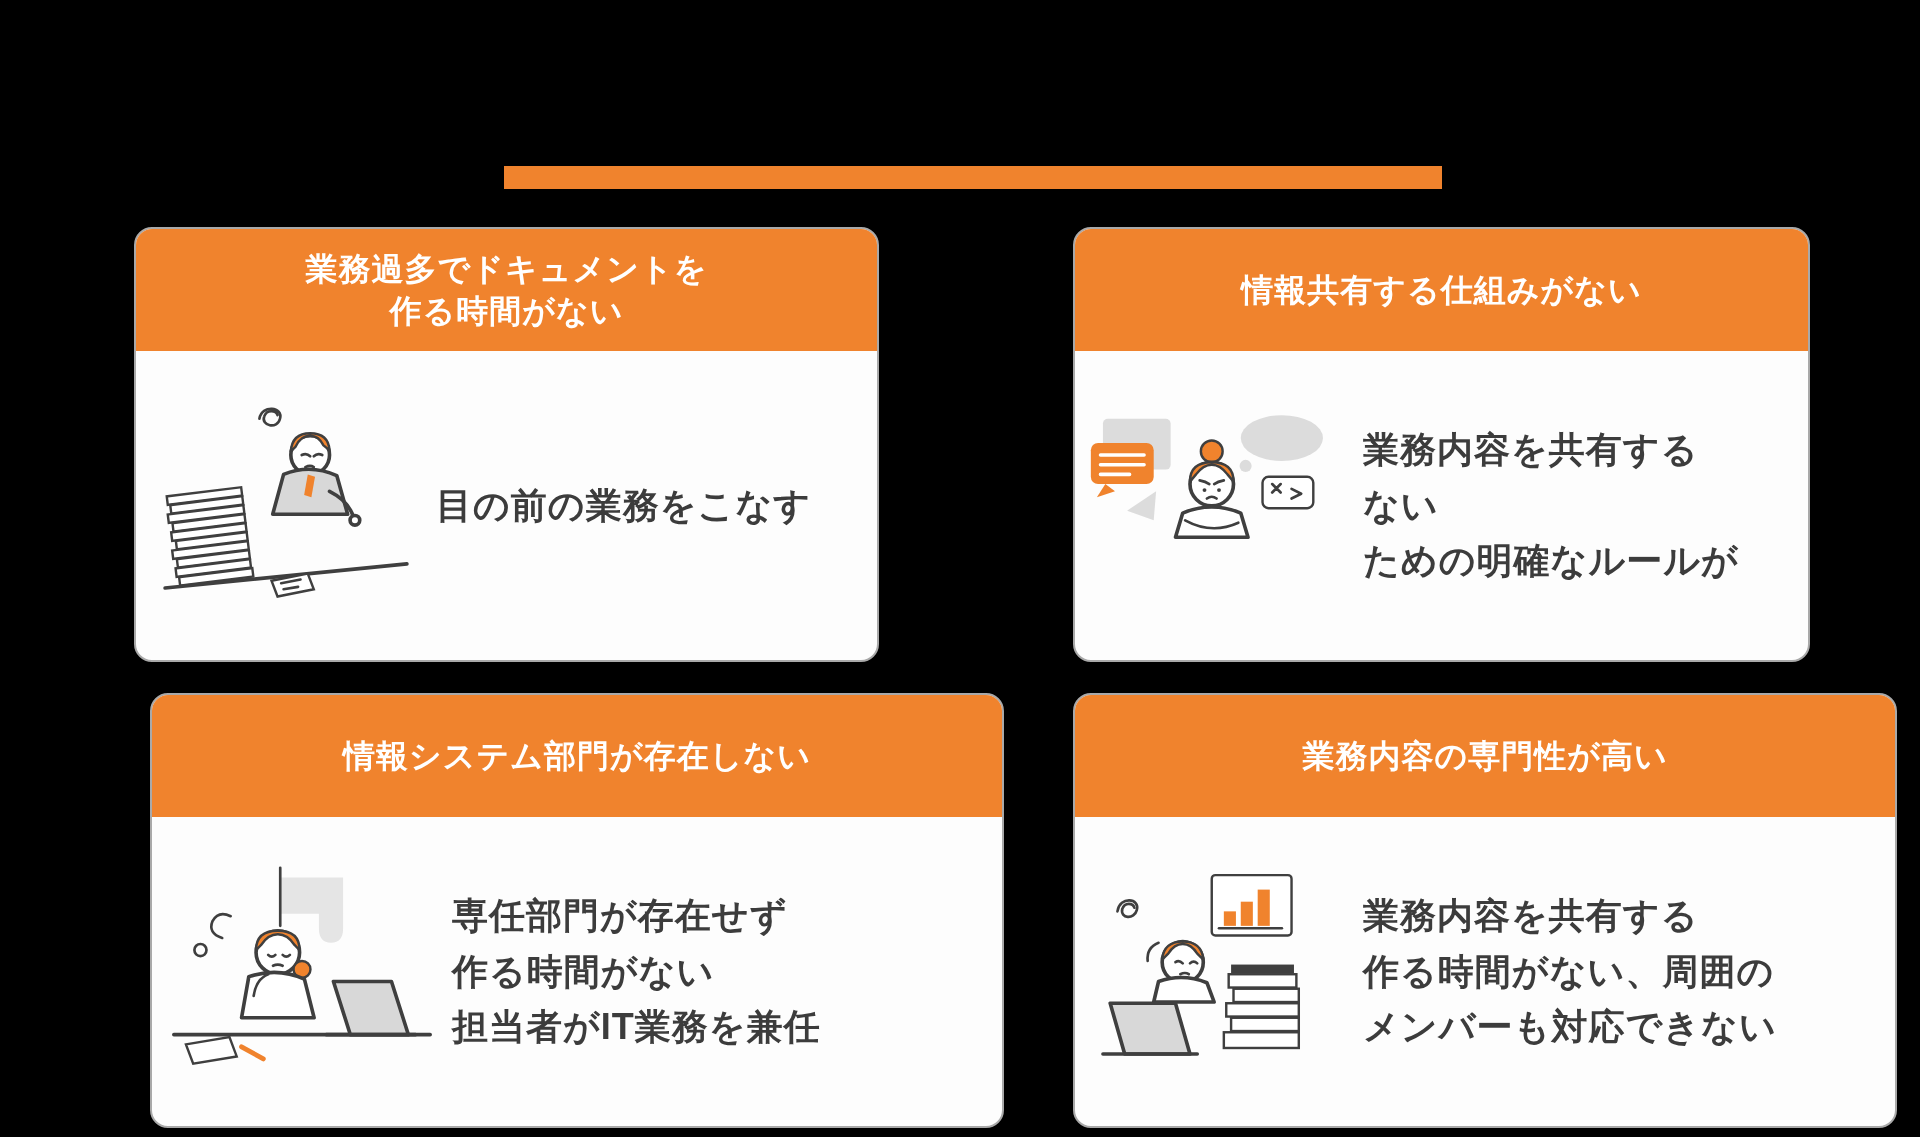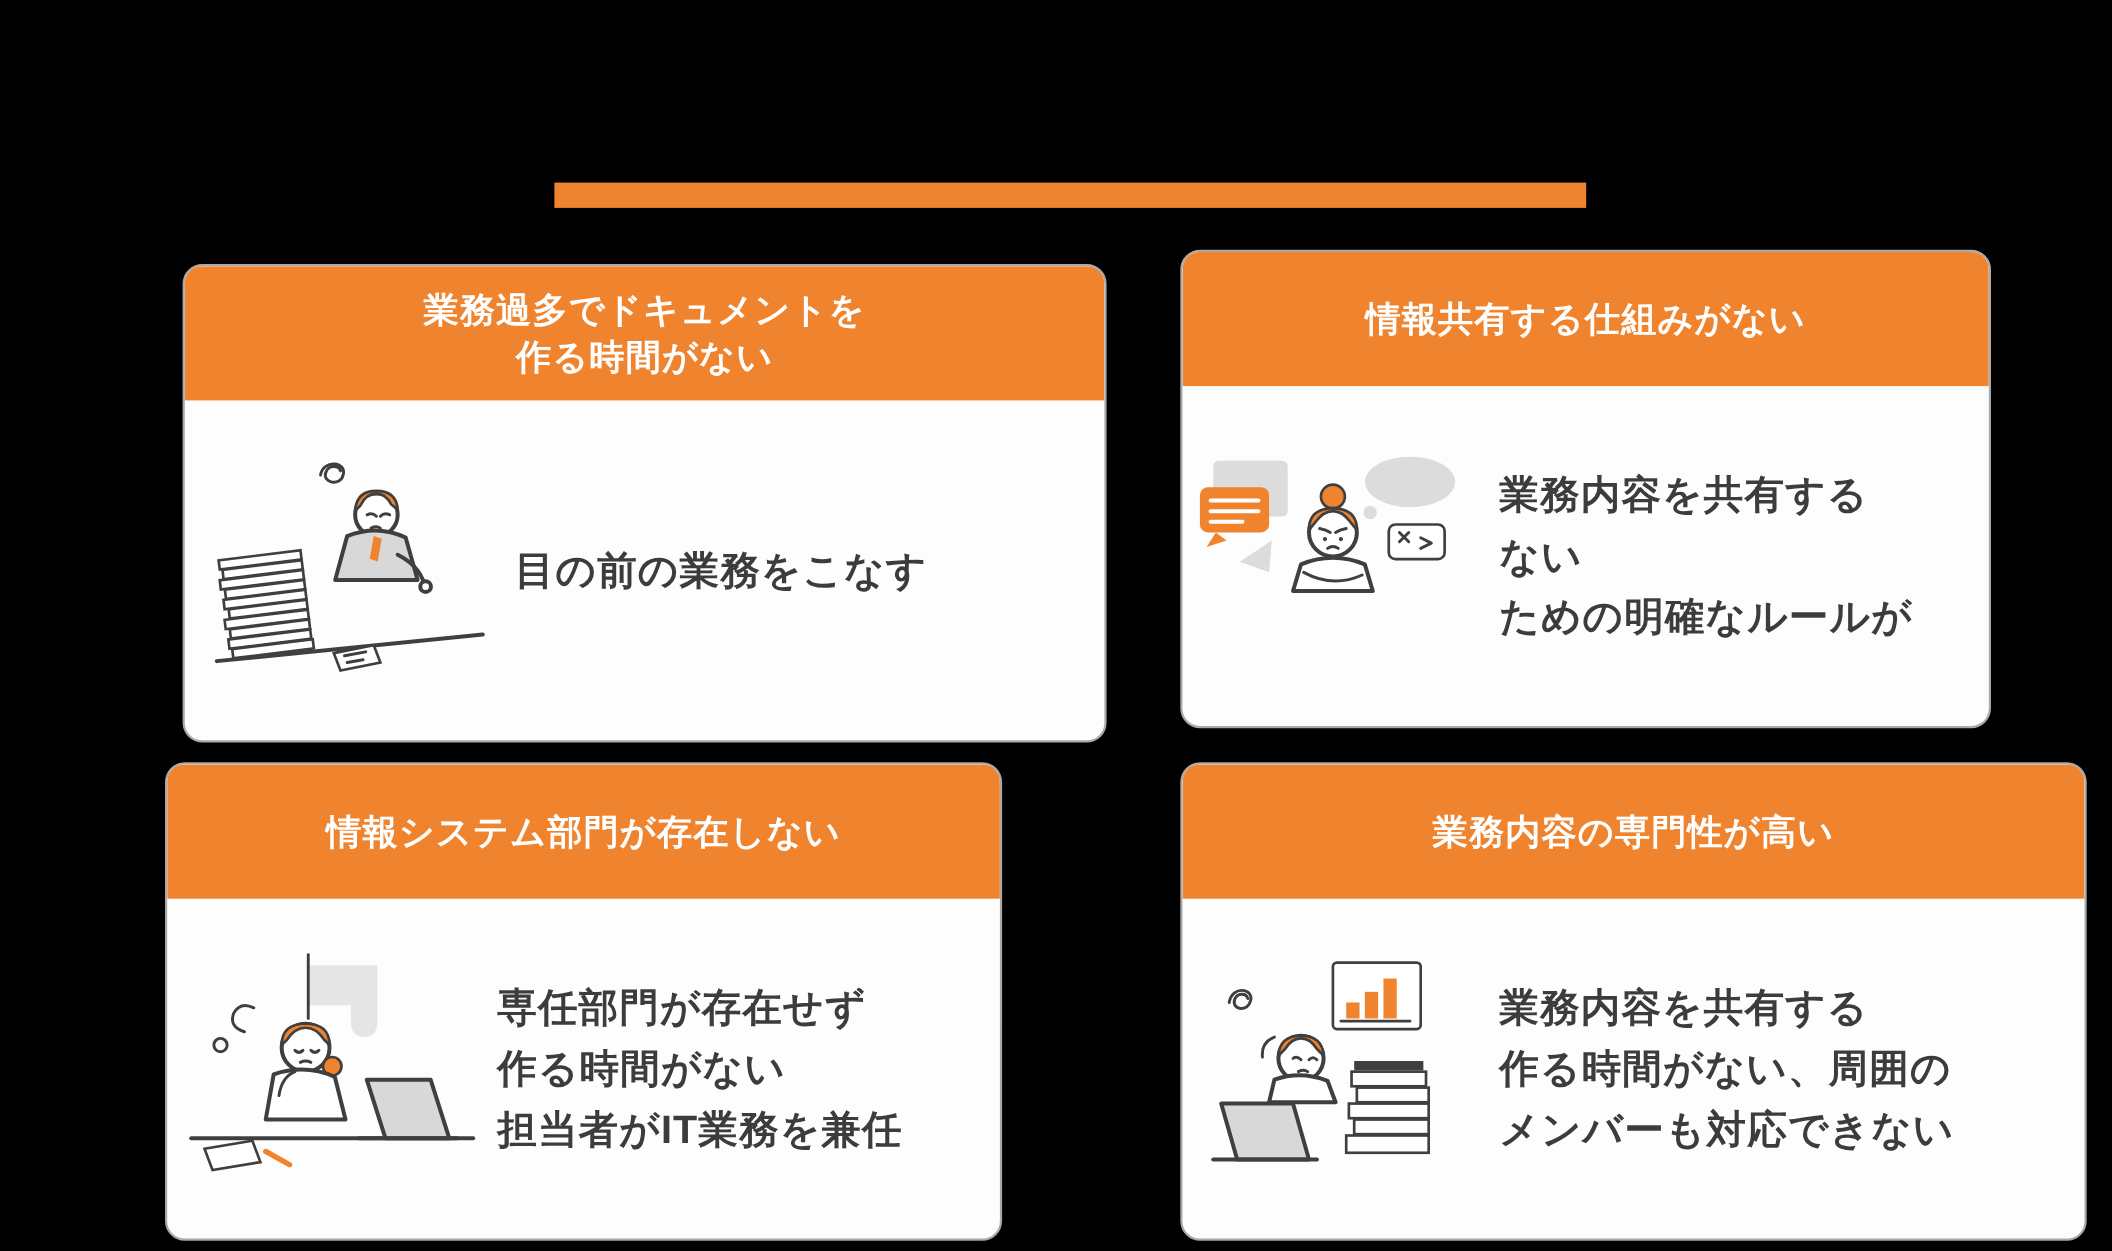--- a/index.html
+++ b/index.html
@@ -18,23 +18,23 @@
   }
 
   .card {
     position:absolute; height:435px;
     background:#fdfdfd;
     border:2px solid #a9a9a9;
     border-radius:18px;
     overflow:hidden;
     box-shadow:0 4px 10px rgba(0,0,0,.45);
   }
-  .card.pos-tl { left:166px;  top:227px; width:840px;margin-top:13px; }
+  .card.pos-tl { left:134px;  top:227px; width:745px; }
   .card.pos-tr { left:1073px; top:227px; width:737px; }
-  .card.pos-bl { left:150px;  top:693px; width:761px; }
+  .card.pos-bl { left:150px;  top:693px; width:854px; }
   .card.pos-br { left:1073px; top:693px; width:824px; }
 
   .card-header {
     height:122px;
     background:var(--accent,#F0832D);
     display:flex; flex-direction:column;
     justify-content:center; align-items:center;
     color:#fff; font-weight:700;
     font-size:32px; line-height:1.32; letter-spacing:1px;
   }

